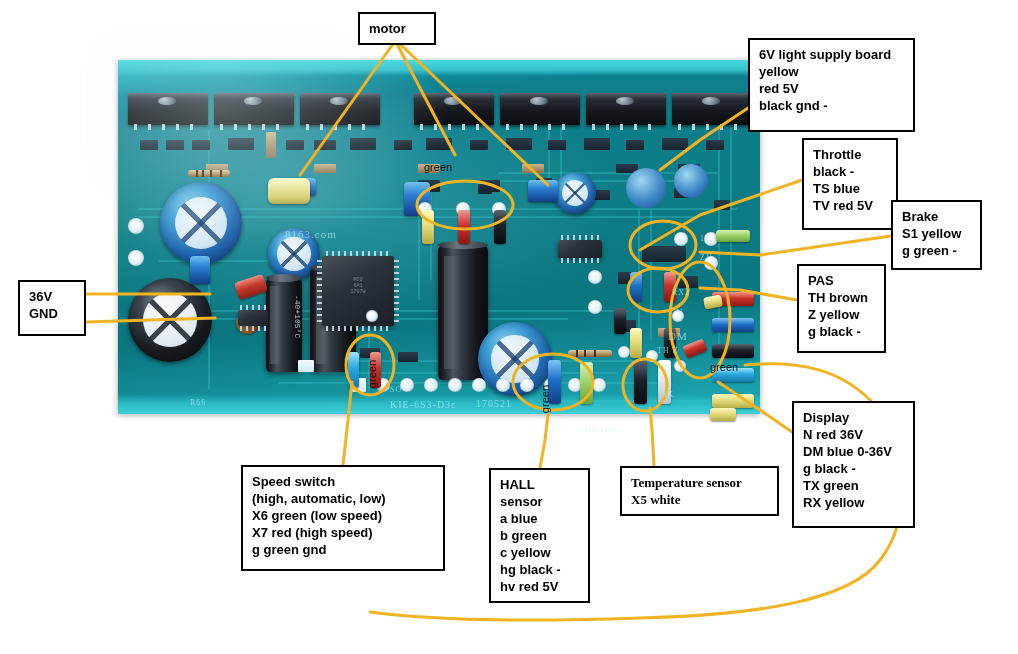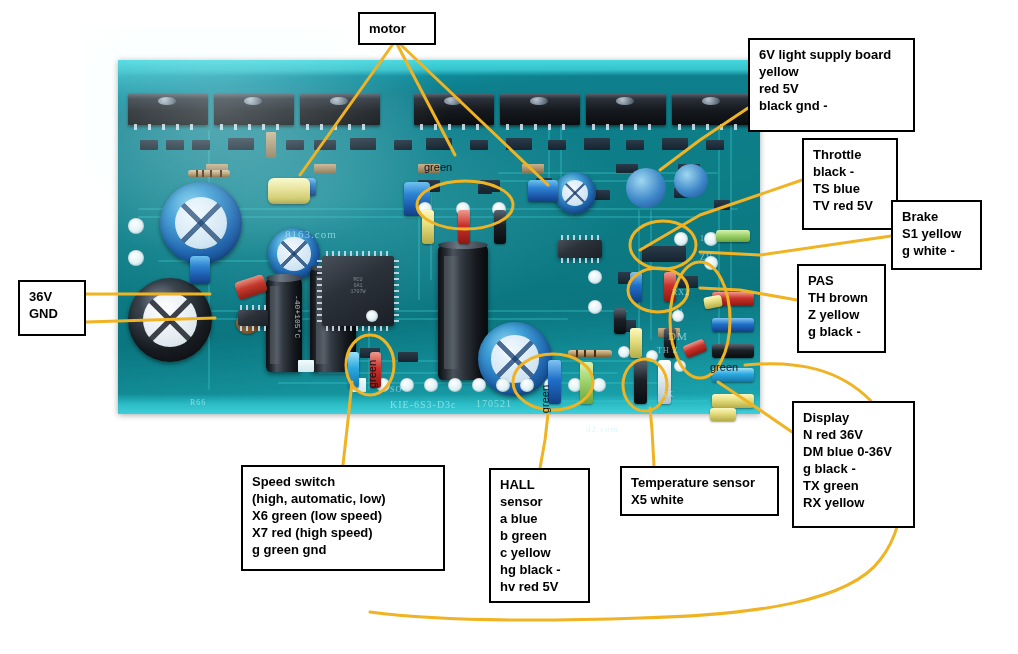--- a/index.html
+++ b/index.html
@@ -523,21 +523,21 @@
       <div class="callout" style="left: 748px; top: 38px; width: 167px; min-height: 94px;">6V light supply board
 yellow
 red 5V
 black gnd -</div>
       <div class="callout" style="left: 802px; top: 138px; width: 96px; min-height: 92px;">Throttle
 black -
 TS blue
 TV red 5V</div>
       <div class="callout" style="left: 891px; top: 200px; width: 91px; min-height: 70px;">Brake
 S1 yellow
-g white -</div>
+g green -</div>
       <div class="callout" style="left: 797px; top: 264px; width: 89px; min-height: 89px;">PAS
 TH brown
 Z yellow
 g black -</div>
       <div class="callout" style="left: 792px; top: 401px; width: 123px; min-height: 127px;">Display
 N red 36V
 DM blue 0-36V
 g black -
 TX green
 RX yellow</div>
@@ -547,17 +547,17 @@
 (high, automatic, low)
 X6 green (low speed)
 X7 red (high speed)
 g green gnd</div>
       <div class="callout" style="left: 489px; top: 468px; width: 101px; min-height: 111px;">HALL sensor
 a blue
 b green
 c yellow
 hg black -
 hv red 5V</div>
-      <div class="callout" style="left: 620px; top: 466px; width: 159px; min-height: 47px;">Temperature sensor
+      <div class="callout" style="left: 620px; top: 466px; width: 159px; min-height: 47px; font-family: Liberation Serif, serif;">Temperature sensor
 X5 white</div>
     </div>
 
 </div>
 
 </body></html>

